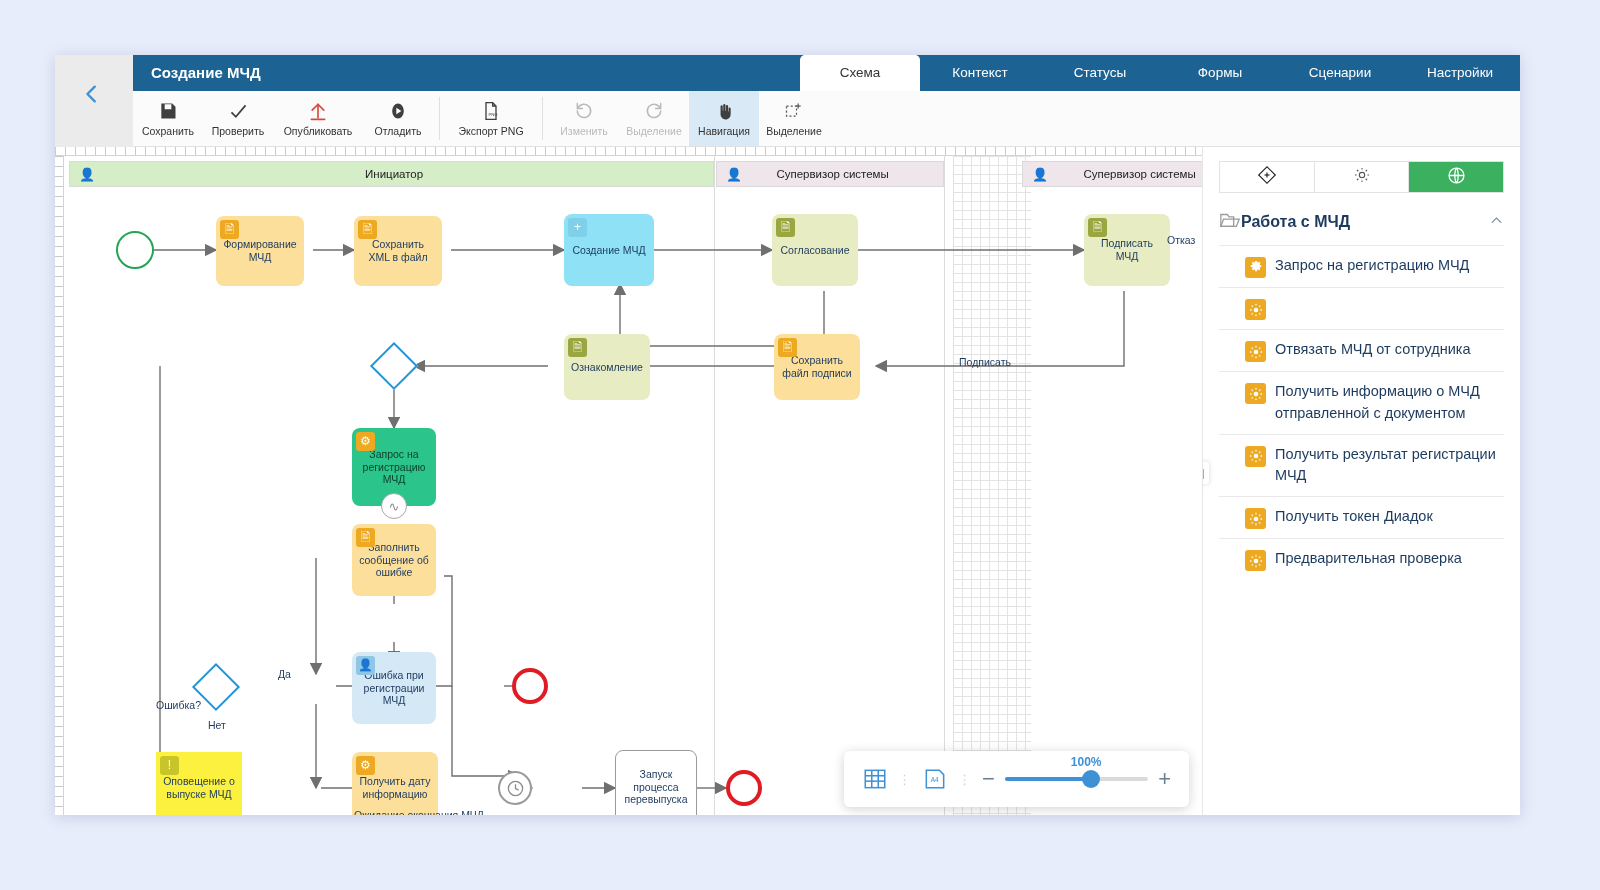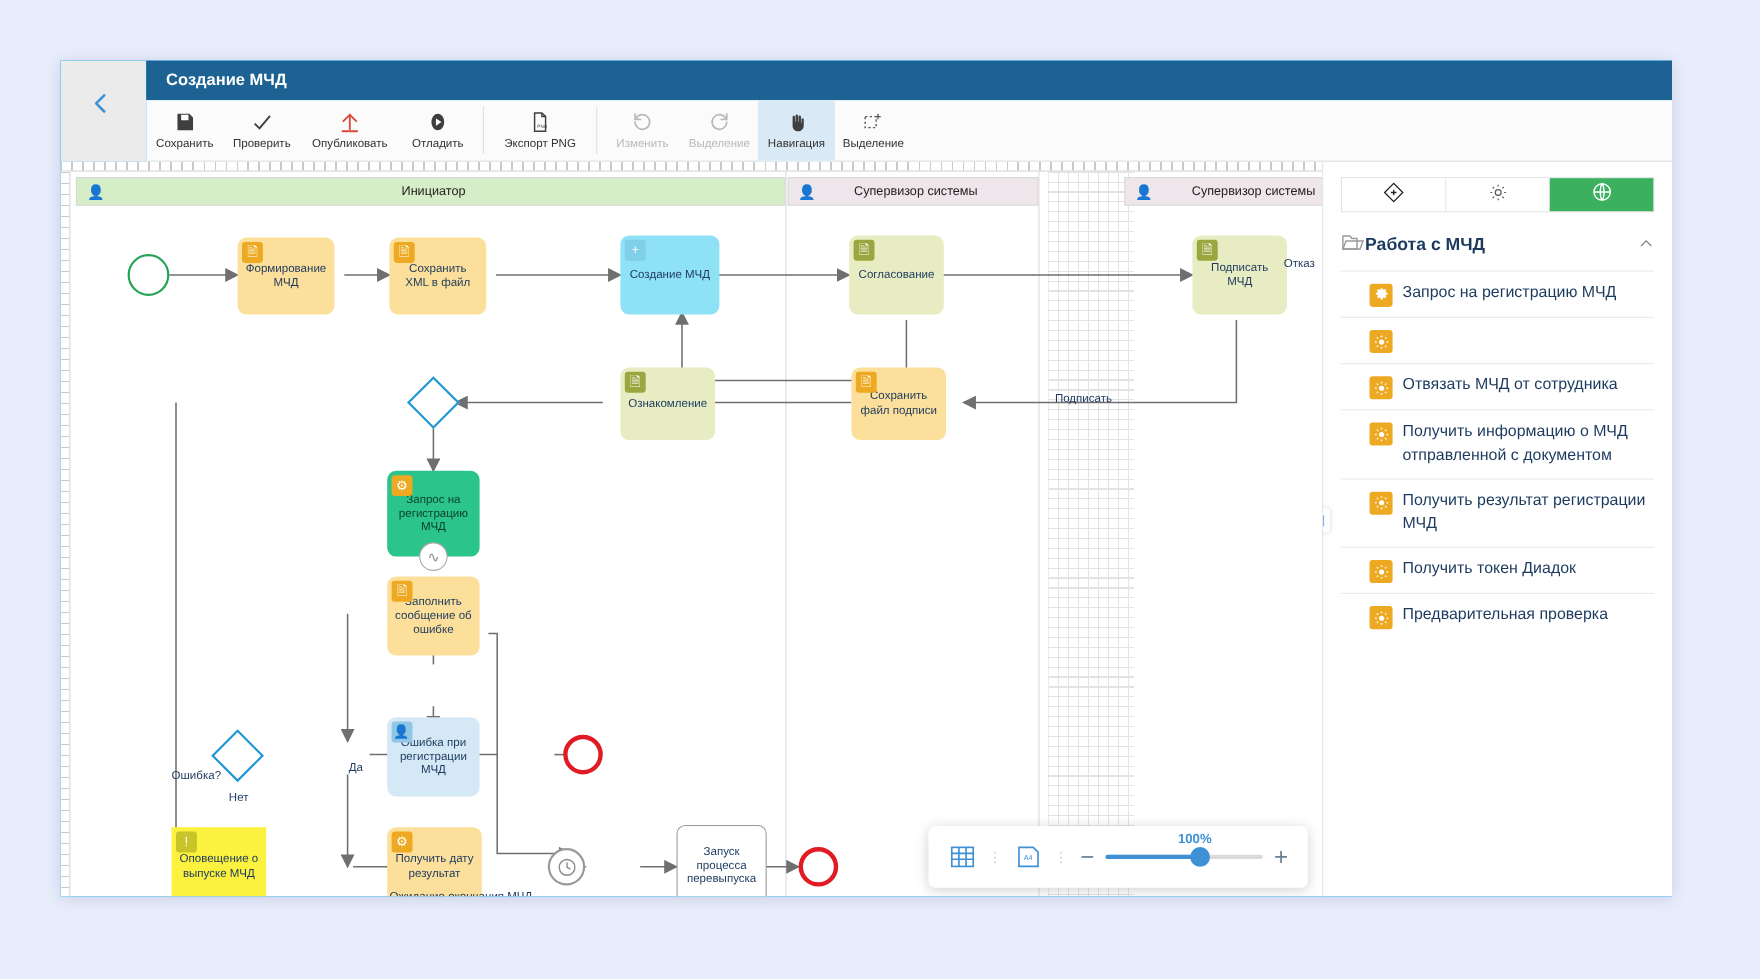--- a/index.html
+++ b/index.html
@@ -5,21 +5,21 @@
   * { box-sizing: border-box; margin: 0; padding: 0; }
   body {
     width: 1600px; height: 890px;
     background: #e8edfb;
     font-family: "Liberation Sans", sans-serif;
     overflow: hidden;
   }
   .app {
     position: absolute; left: 55px; top: 55px;
     width: 1465px; height: 760px;
-    background: #0ea5e9;
+    background: #c4b5fd;
     box-shadow: 0 2px 14px rgba(40,60,110,.18);
     overflow: hidden;
     padding-left: 35px;
   }
   
   .left-rail {
     position: absolute; left: 0; top: 0; width: 78px; height: 92px;
     background: #ebebeb;
   }
   .back-chevron {
@@ -220,20 +220,28 @@
   <div class="left-rail">
     <div class="back-chevron">
       <svg viewBox="0 0 24 24" width="22" height="22" fill="none" stroke="#3f91d6" stroke-width="2.6" stroke-linecap="round" stroke-linejoin="round">
           <polyline points="15,4 7,12 15,20"></polyline>
         </svg>
     </div>
   </div>
 
   <div class="titlebar">
     <div class="title-text">Создание МЧД</div>
+    <div class="tabs">
+      <div class="tab active">Схема</div>
+      <div class="tab">Контекст</div>
+      <div class="tab">Статусы</div>
+      <div class="tab">Формы</div>
+      <div class="tab">Сценарии</div>
+      <div class="tab">Настройки</div>
+    </div>
   </div>
 
   <div class="toolbar">
     <div class="tb-group">
       <div class="tb-btn">
         <span class="tb-ico">
           <svg viewBox="0 0 24 24" width="20" height="20" fill="#3f3f3f">
               <path d="M4 3h13l4 4v14H4V3zm4 1v6h8V4H8zm2 10h6v6h-6v-6z"></path>
             </svg>
         </span>
@@ -434,33 +442,33 @@
         <span>Заполнить сообщение об ошибке</span>
       </div>
 
       <div class="node n-blue" style="left:288px; top:496px; width:84px; height:72px;">
         <span class="badge b-blue">👤</span>
         <span>Ошибка при регистрации МЧД</span>
       </div>
 
       <div class="gw" style="left:135px; top:514px;"></div>
       <div class="edge-lbl" style="left:92px; top:543px;">Ошибка?</div>
-      <div class="edge-lbl" style="left:214px; top:536px;margin-left:39px;">Да</div>
+      <div class="edge-lbl" style="left:214px; top:512px;">Да</div>
       <div class="edge-lbl" style="left:144px; top:563px;">Нет</div>
 
       <div class="ev-end" style="left:448px; top:512px;"></div>
 
       <div class="node n-yellow" style="left:92px; top:596px; width:86px; height:72px; border-radius:0;">
         <span class="badge b-yellow">!</span>
         <span>Оповещение о выпуске МЧД</span>
       </div>
 
       <div class="node n-orange" style="left:288px; top:596px; width:86px; height:72px;">
         <span class="badge b-orange">⚙</span>
-        <span>Получить дату результат</span>
+        <span>Получить дату информацию</span>
       </div>
       <div class="edge-lbl" style="left:290px; top:653px;">Ожидание окончания МЧД</div>
 
       <div class="ev-timer" style="left:434px; top:615px;">
         <svg viewBox="0 0 24 24" width="19" height="19" fill="none" stroke="#8a8a8a" stroke-width="1.6">
             <circle cx="12" cy="12" r="9"></circle>
             <polyline points="12,6.5 12,12 16,14"></polyline>
           </svg>
       </div>
 

